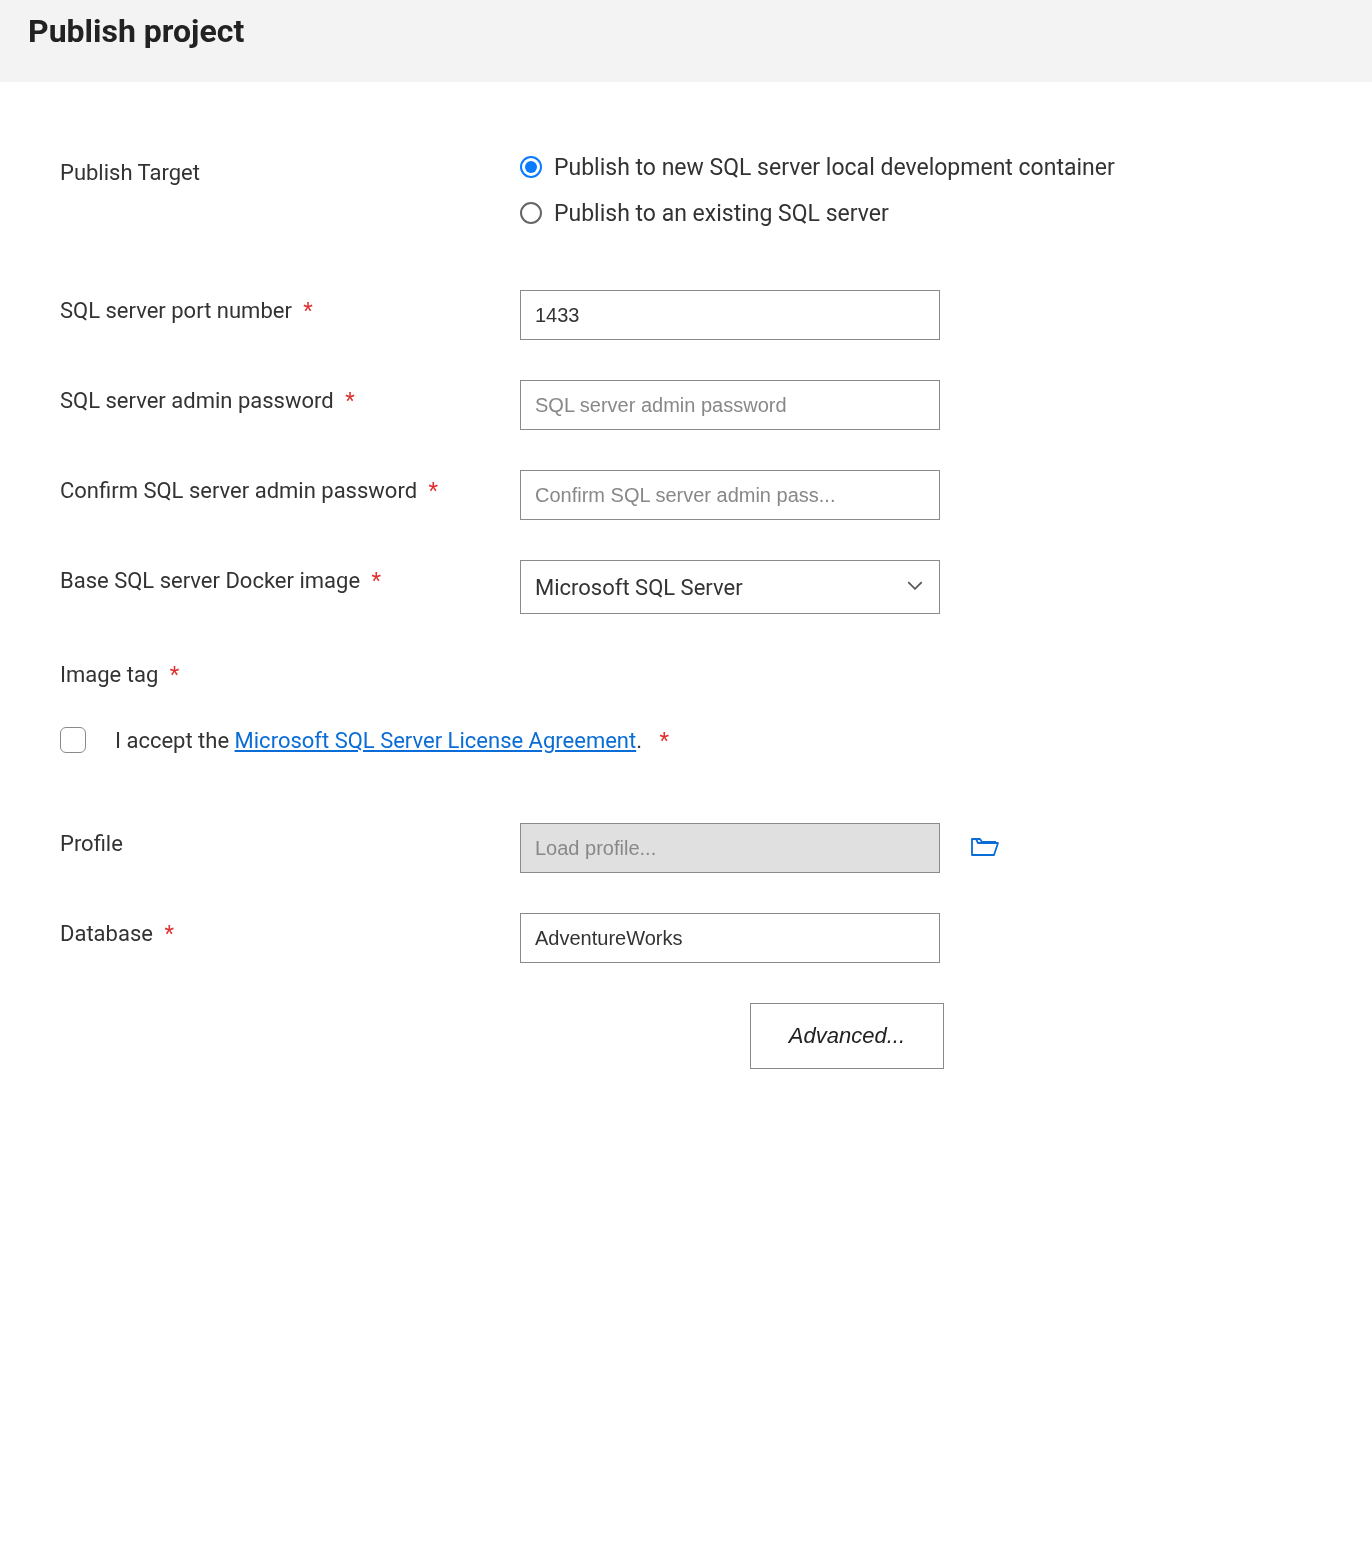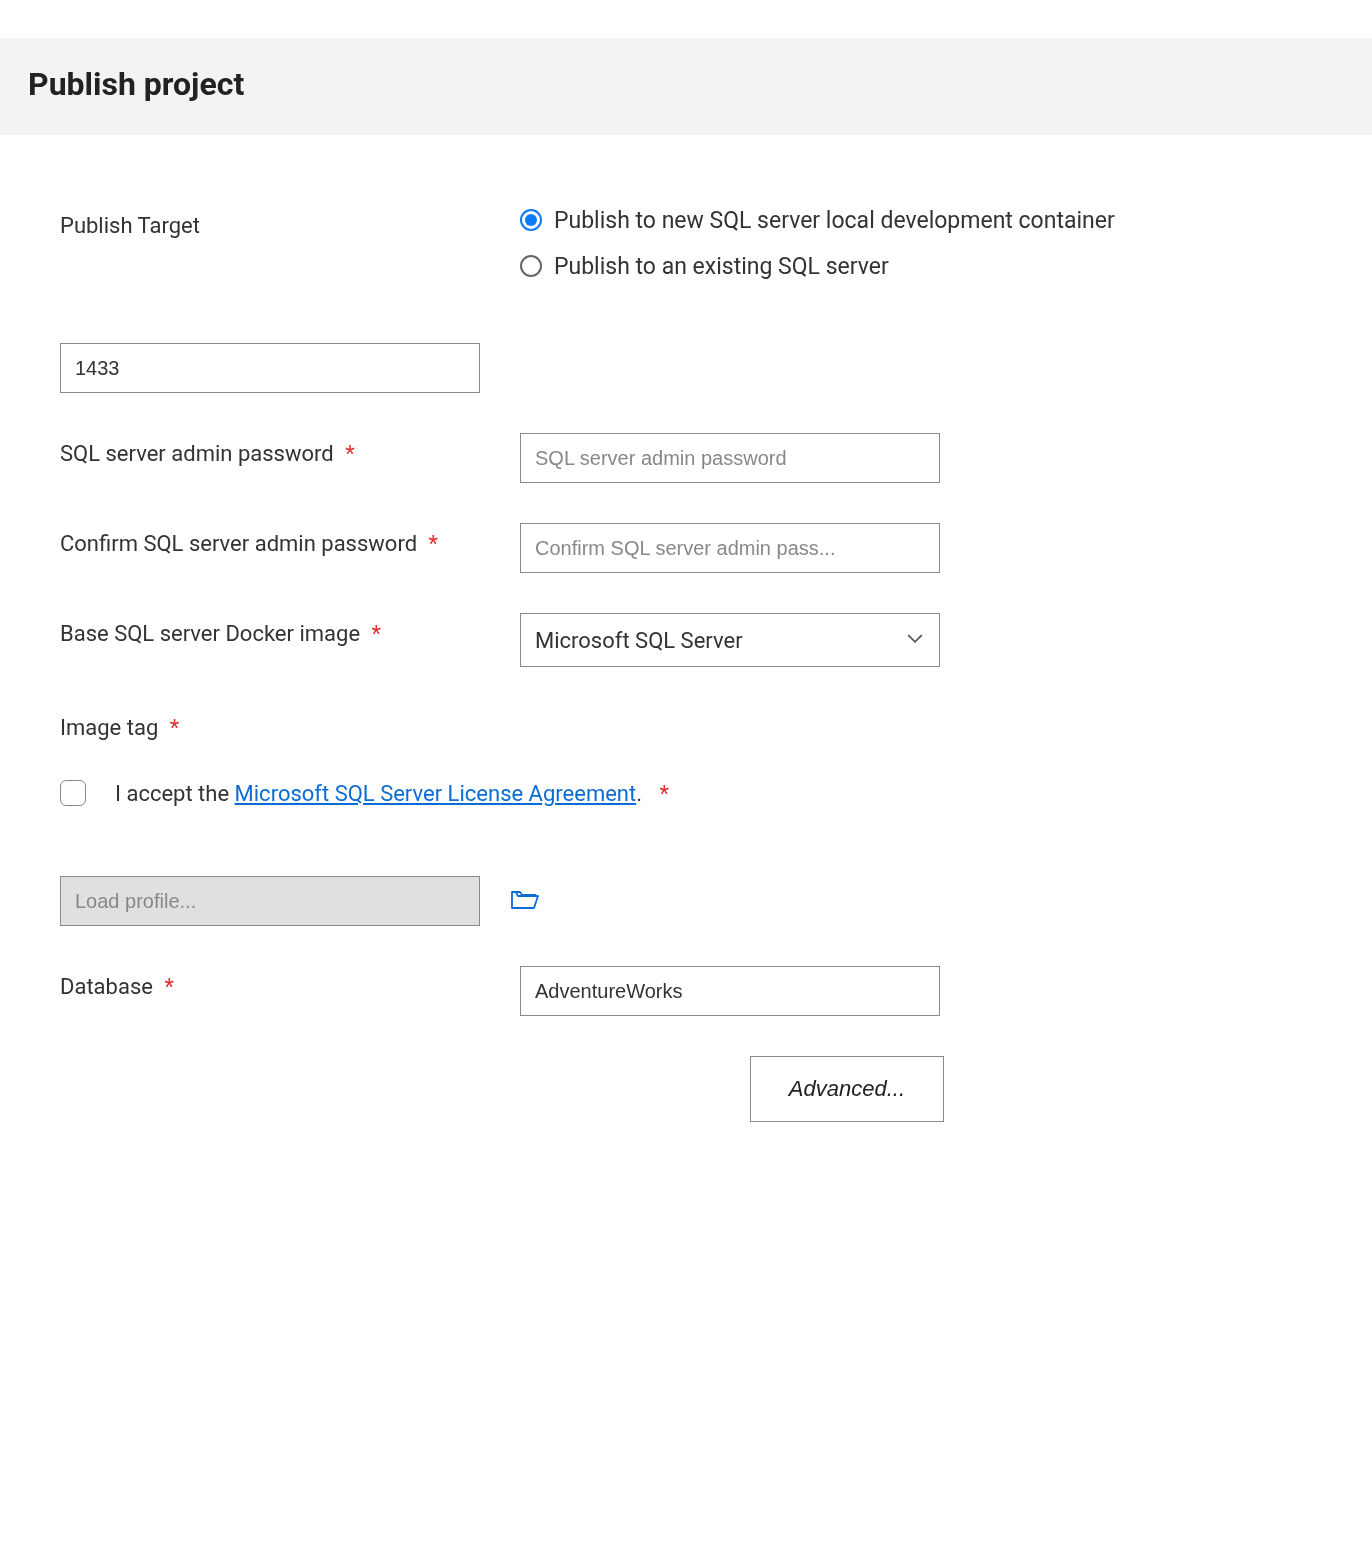--- a/index.html
+++ b/index.html
@@ -8,22 +8,21 @@
       padding: 0;
     }
     body {
       font-family: -apple-system, BlinkMacSystemFont, "Segoe UI", Roboto, Helvetica, Arial, sans-serif;
       font-size: 22px;
       color: #333;
       background: #fff;
     }
     .header {
       background: #f3f3f3;
-      padding: 27px 28px 32px 28px;
-      margin-top: 38px;
+      padding: 12px 28px 32px 28px;
     }
     .header-title {
       font-size: 32px;
       font-weight: 700;
       color: #222;
     }
     .form-container {
       padding: 70px 60px 40px 60px;
     }
     .form-row {
@@ -207,20 +206,24 @@
         </div>
         <div class="radio-item">
           <span class="radio-circle"></span>
           <span class="radio-label">Publish to an existing SQL server</span>
         </div>
       </div>
     </div>
   </div>
 
   <div class="form-row">
+    <div class="label-col">
+      <span class="label-text">SQL server port number</span>
+      <span class="required">*</span>
+    </div>
     <div class="input-col">
       <input type="text" class="text-input" value="1433" style="">
     </div>
   </div>
 
   <div class="form-row">
     <div class="label-col">
       <span class="label-text">SQL server admin password</span>
       <span class="required">*</span>
     </div>
@@ -265,20 +268,23 @@
 
   <div class="checkbox-row">
     <span class="checkbox-box"></span>
     <span class="accept-text">
       <span>I accept the </span><a class="license-link">Microsoft SQL Server License Agreement</a><span>.</span>
       <span class="required" style="margin-left:12px;">*</span>
     </span>
   </div>
 
   <div class="form-row">
+    <div class="label-col">
+      <span class="label-text">Profile</span>
+    </div>
     <div class="input-col">
       <div class="profile-row">
         <input type="text" class="text-input readonly" readonly="" placeholder="Load profile..." style="">
         <span class="folder-icon">
           <svg width="30" height="26" viewBox="0 0 30 26">
             <path d="M2 6 L2 22 L24 22 L28 10 L8 10 L6 6 Z M2 6 L10 6 L12 9 L26 9" stroke="#0a6cd6" stroke-width="1.8" fill="none" stroke-linejoin="round"></path>
           </svg>
         </span>
       </div>
     </div>

